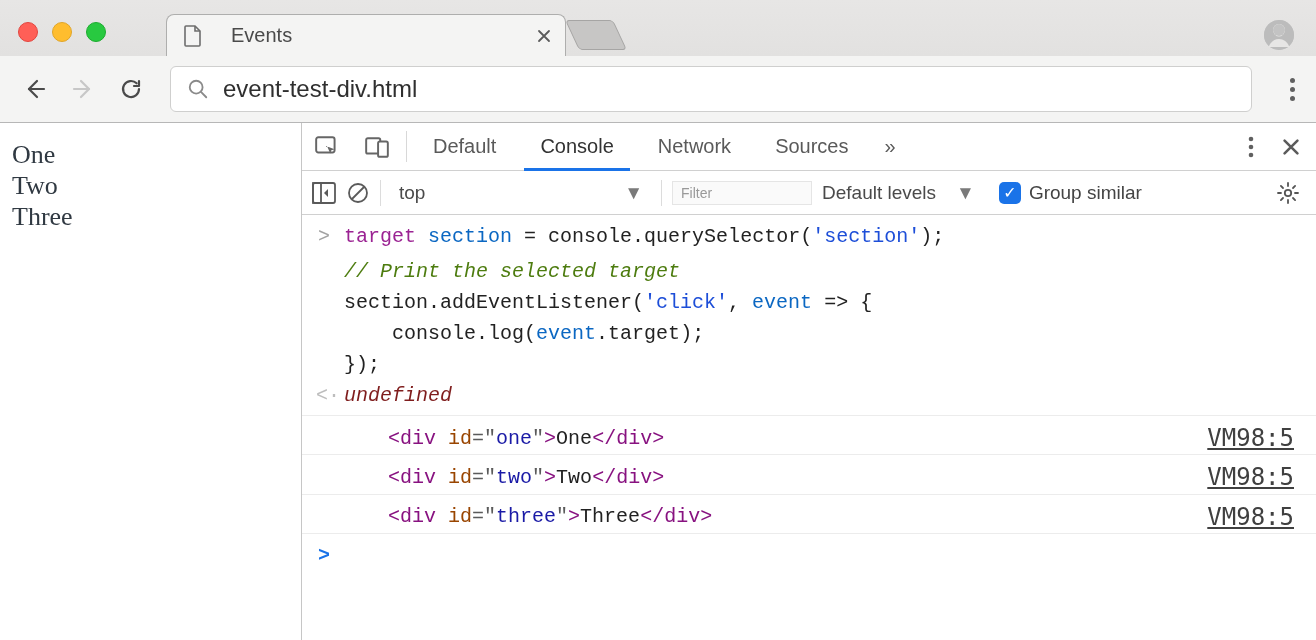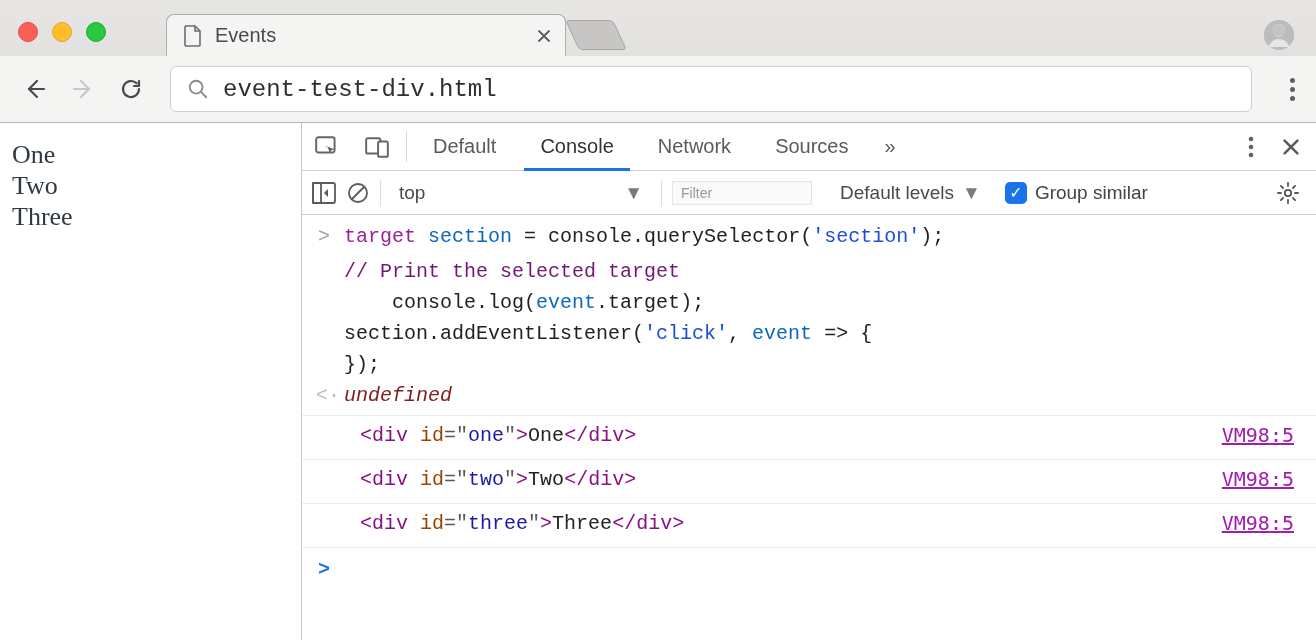--- a/index.html
+++ b/index.html
@@ -45,21 +45,21 @@
     height: 42px;
     min-width: 400px;
     background: #f4f4f3;
     border: 1px solid #aeaead;
     border-bottom: none;
     border-top-left-radius: 8px;
     border-top-right-radius: 8px;
     display: flex;
     align-items: center;
     padding: 0 14px 0 16px;
-    gap: 12px;
+    gap: 28px;
     z-index: 2;
   }
   .tab-title { font-size: 20px; color: #4a4a4a; flex: 1; }
   .tab-close { color: #575757; font-size: 18px; cursor: pointer; line-height: 1; }
   .new-tab {
     width: 48px; height: 30px;
     margin-left: 6px;
     margin-bottom: 6px;
     background: #c7c6c5;
     border: 1px solid #a6a5a4;
@@ -97,21 +97,21 @@
     padding: 0 16px;
     gap: 14px;
     margin-left: 8px;
   }
   .omnibox .search-glyph { color: #8a8a8a; }
   .omnibox input {
     flex: 1;
     border: none;
     outline: none;
     font-size: 24px;
-    font-family: Liberation Mono, monospace;
+    font-family: Liberation Sans, sans-serif;
     color: #2f2f2f;
   }
   .kebab {
     width: 28px; height: 28px;
     display: flex; flex-direction: column;
     align-items: center; justify-content: center;
     gap: 4px; margin-left: 12px;
   }
   .kebab span { width: 5px; height: 5px; background: #606060; border-radius: 50%; }
 
@@ -224,21 +224,21 @@
   .filter-input {
     width: 140px;
     border: 1px solid #e5e5e5;
     background: #fafafa;
     font-size: 14px;
     padding: 3px 8px;
     color: #333;
     outline: none;
   }
   .filter-input::placeholder { color: #999; }
-  .levels { display: flex; align-items: center; gap: 8px; margin-left: 18px; }
+  .levels { display: flex; align-items: center; gap: 20px; }
   .levels .caret { color: #7a7a7a; }
   .groupsim { display: flex; align-items: center; gap: 8px; margin-left: 14px; color: #444; }
   .groupsim .cb {
     width: 22px; height: 22px; border-radius: 5px;
     background: #1a73e8;
     display: inline-flex; align-items: center; justify-content: center;
     color: #fff; font-size: 16px;
   }
   .gear { margin-left: auto; color: #555; padding: 0 6px; }
 
@@ -259,51 +259,52 @@
   .gut {
     width: 16px; flex: 0 0 16px;
     color: #a2a2a2;
     text-align: center;
     user-select: none;
   }
   .code { white-space: pre; }
   .tok-kw { color: #9b2393; }
   .tok-var { color: #0b67c2; }
   .tok-str { color: #1d4ed8; }
-  .tok-com { color: #701a75; }
+  .tok-com { color: #4d7c0f; font-style: italic; }
   .tok-ident { color: #222; }
   .tok-punct { color: #222; }
 
   .ret-line {
     border-bottom: 1px solid #ececec;
     padding: 2px 14px 6px 14px;
     display: flex; gap: 12px;
   }
   .ret-line .gut { color: #bdbdbd; }
   .ret-val { color: #7f1d1d; font-style: italic; }
 
   .log-row {
     display: flex;
     align-items: center;
     border-bottom: 1px solid #ececec;
-    padding: 6px 14px 10px 14px;
+    padding: 6px 14px 0 14px;
+    gap: 28px;
   }
   .log-row .gut { width: 16px; flex: 0 0 16px; }
   .log-body { display: flex; align-items: baseline; gap: 0; padding-left: 28px; }
   .el-tag { color: #881280; }
   .el-attr { color: #994500; }
   .el-eq  { color: #5a5a5a; }
   .el-val { color: #1a1aa6; }
   .el-txt { color: #222; }
   .log-src {
     margin-left: auto;
-    color: #a21caf;
+    color: #404040;
     text-decoration: underline;
     font-family: Menlo, Consolas, monospace;
-    font-size: 20px;
+    font-size: 24px;
     padding-right: 8px;
   }
 
   .prompt-row {
     display: flex;
     padding: 8px 14px 14px 14px;
   }
   .prompt-row .gut { color: #1a73e8; font-weight: bold; }
 
   svg { display: block; }
@@ -491,25 +492,25 @@
           <div class="cline">
             <span class="gut"></span>
             <span class="code"><span></span></span>
           </div>
           <div class="cline">
             <span class="gut"></span>
             <span class="code"><span class="tok-com">// Print the selected target</span></span>
           </div>
           <div class="cline">
             <span class="gut"></span>
+            <span class="code"><span class="tok-ident">section</span><span class="tok-punct">.</span><span class="tok-ident">addEventListener</span><span class="tok-punct">(</span><span class="tok-str">'click'</span><span class="tok-punct">, </span><span class="tok-var">event</span><span> </span><span class="tok-punct">=&gt; {</span></span>
+          </div>
+          <div class="cline">
+            <span class="gut"></span>
             <span class="code">    <span class="tok-ident">console</span><span class="tok-punct">.</span><span class="tok-ident">log</span><span class="tok-punct">(</span><span class="tok-var">event</span><span class="tok-punct">.</span><span class="tok-ident">target</span><span class="tok-punct">);</span></span>
-          </div>
-          <div class="cline">
-            <span class="gut"></span>
-            <span class="code"><span class="tok-ident">section</span><span class="tok-punct">.</span><span class="tok-ident">addEventListener</span><span class="tok-punct">(</span><span class="tok-str">'click'</span><span class="tok-punct">, </span><span class="tok-var">event</span><span> </span><span class="tok-punct">=&gt; {</span></span>
           </div>
           <div class="cline">
             <span class="gut"></span>
             <span class="code"><span class="tok-punct">});</span></span>
           </div>
         </div>
 
       <div class="ret-line">
         <span class="gut">&lt;·</span>
         <span class="ret-val">undefined</span>

